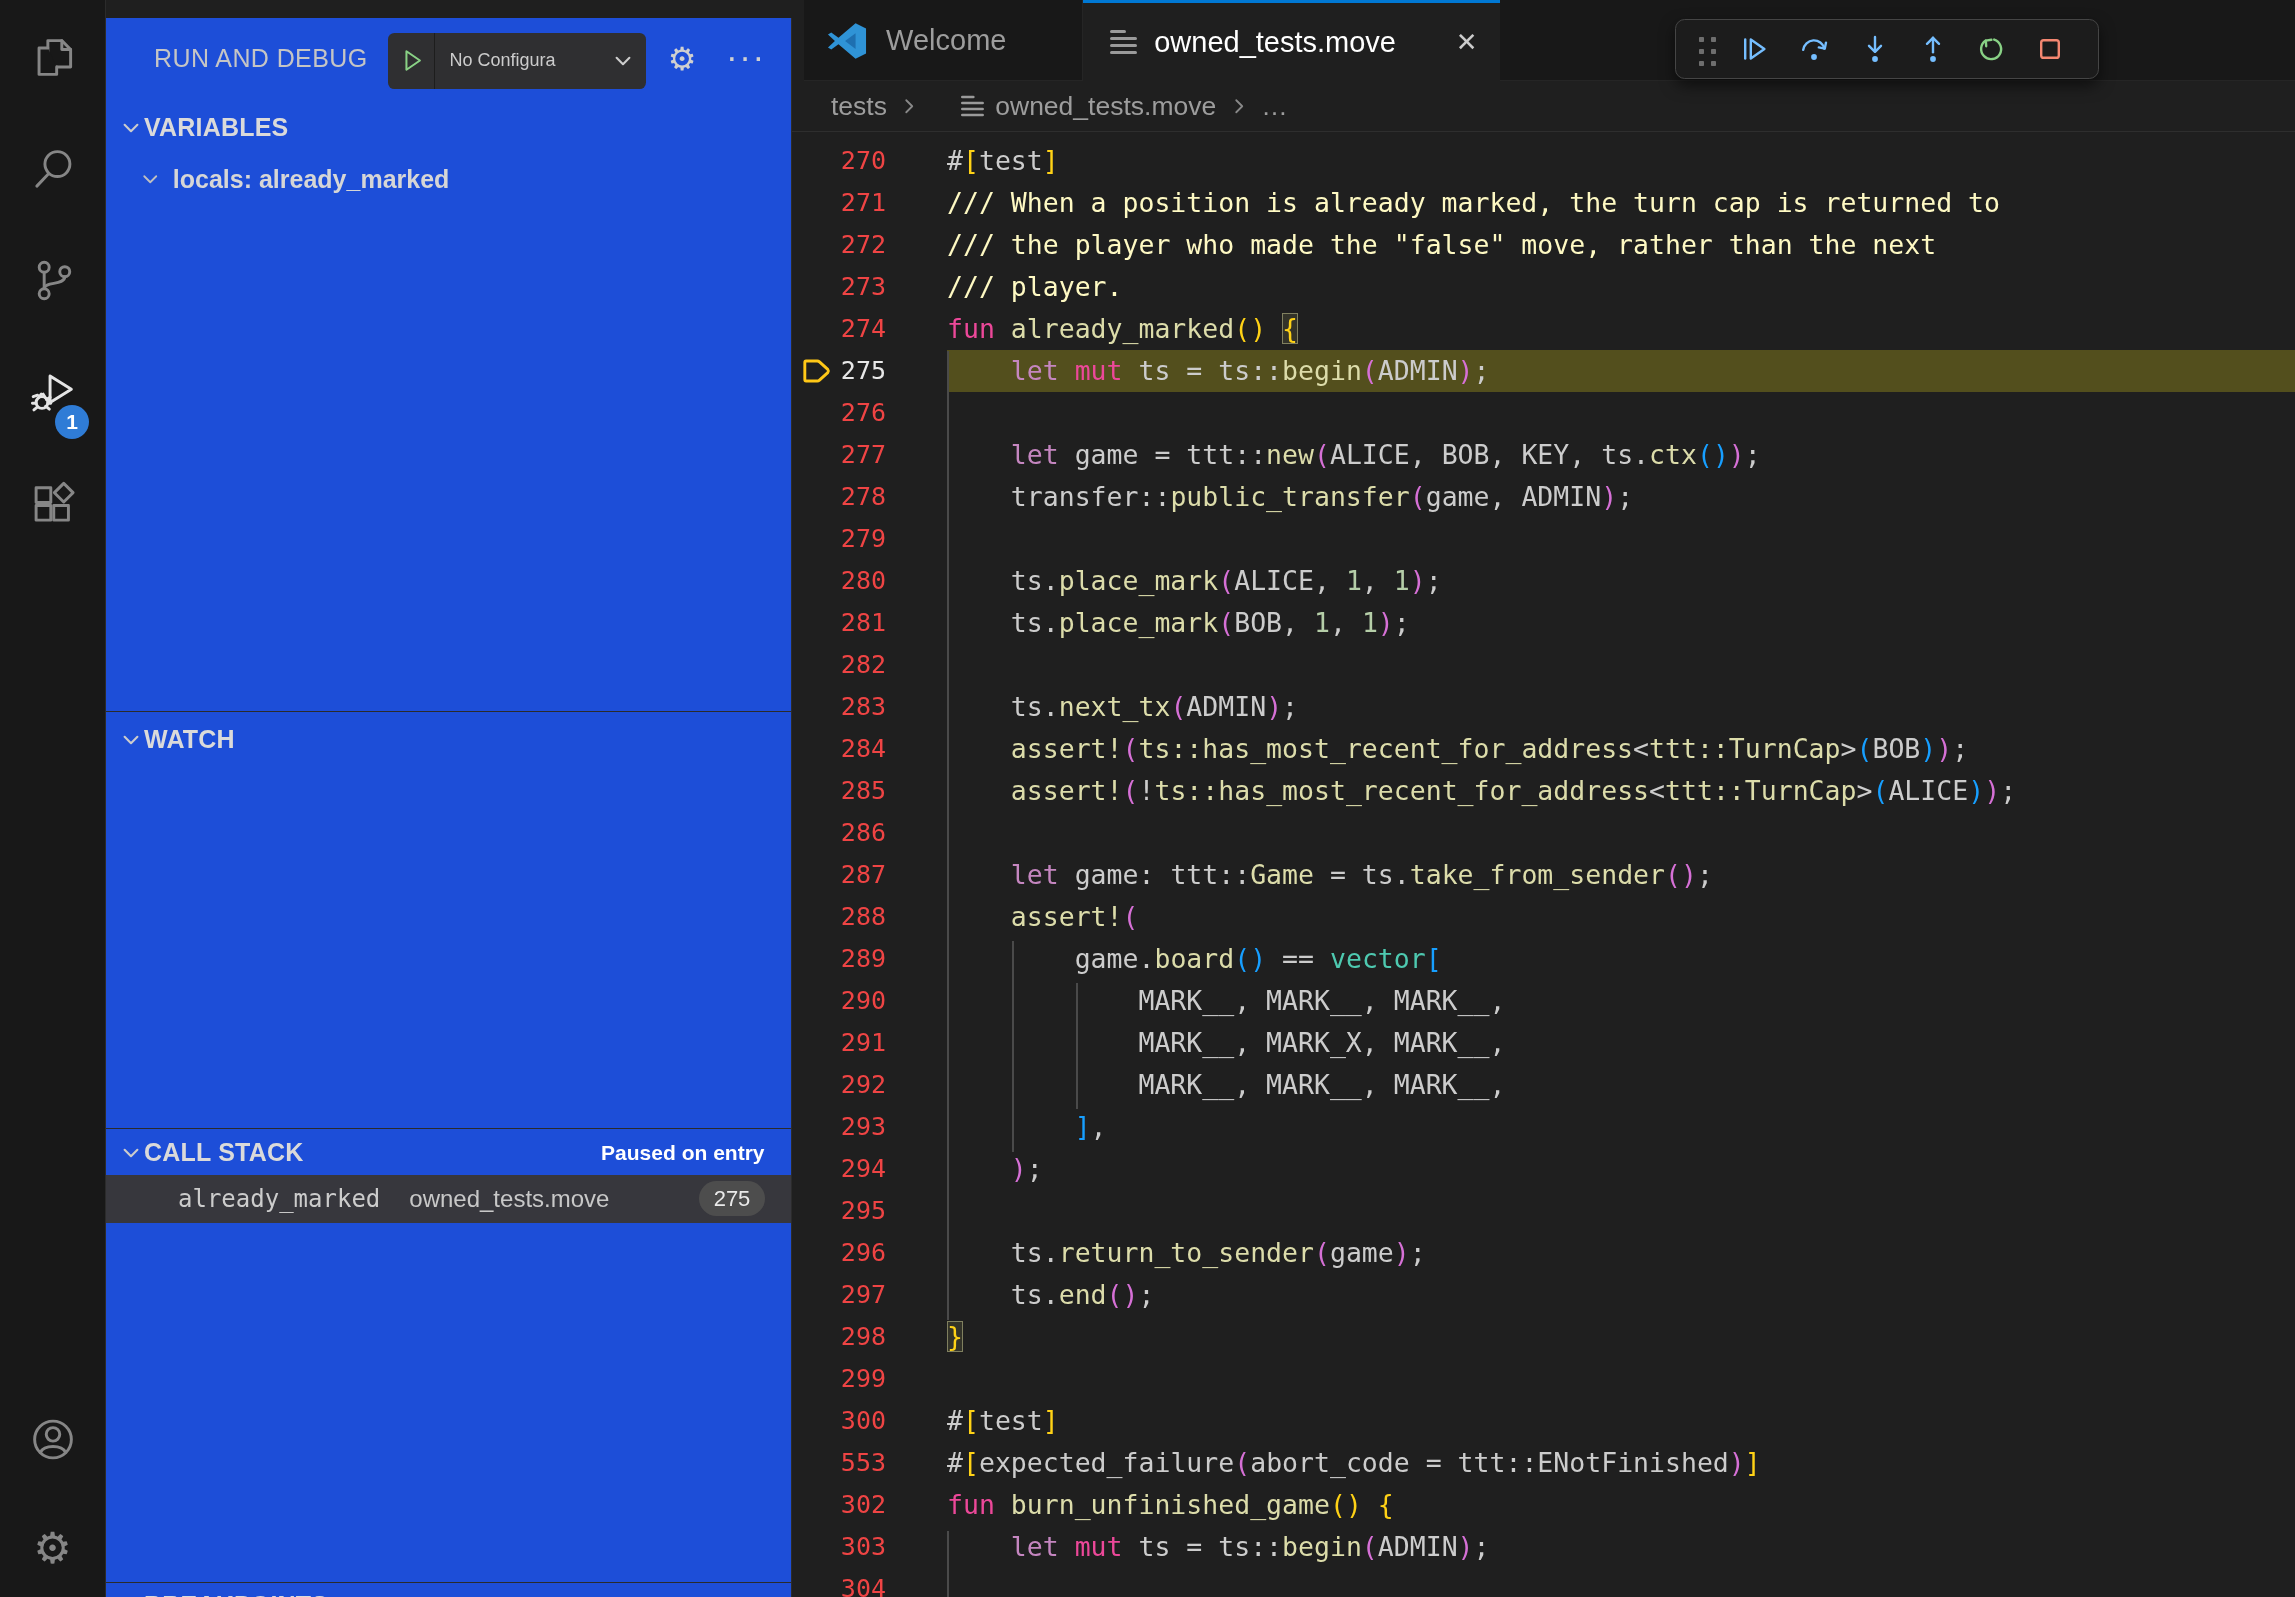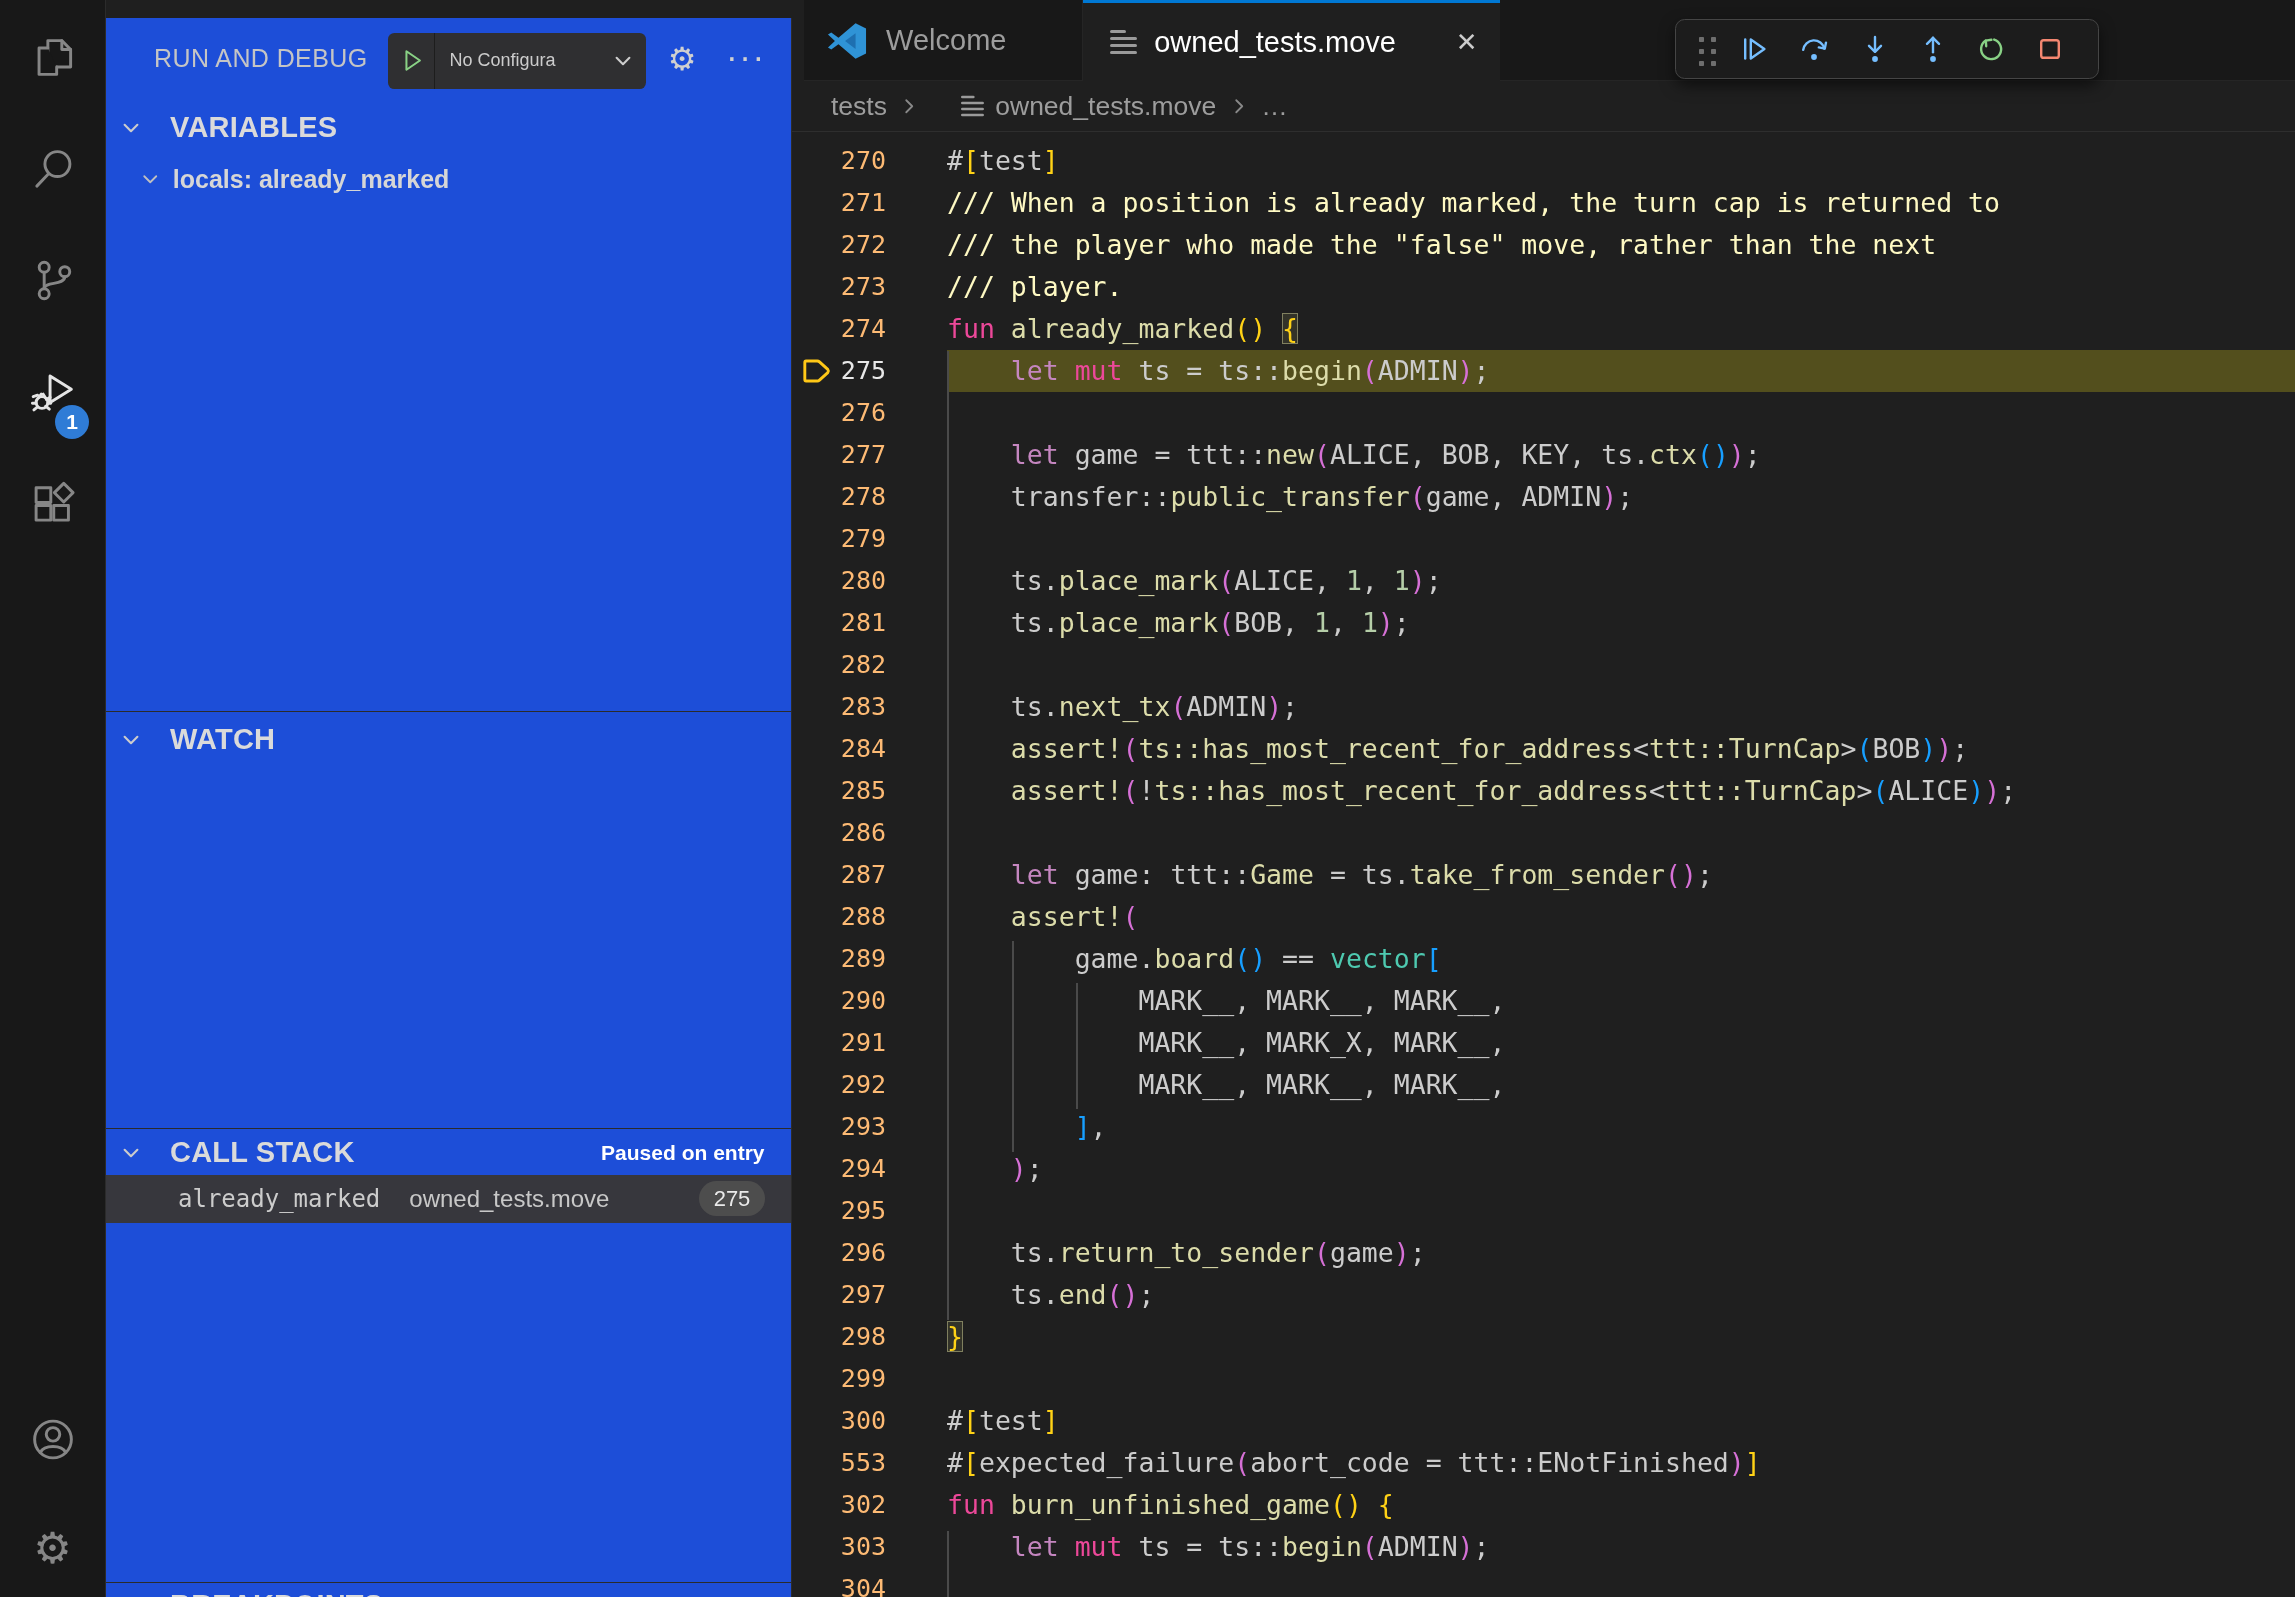--- a/index.html
+++ b/index.html
@@ -27,21 +27,21 @@
     border-radius:6.4px; display:flex; align-items:center; overflow:hidden; }
   .cfg-play { width:47px; height:100%; display:flex; align-items:center; justify-content:center; border-right:0.8px solid #1d1d1d; }
   .cfg-play svg { width:27px; height:27px; fill:none; stroke:#89d185; stroke-width:2.4; stroke-linejoin:round; }
   .cfg-label { flex:1; padding-left:14.5px; font-size:18px; color:#cccccc; white-space:nowrap; overflow:hidden; }
   .cfg-chevron { padding-right:11.3px; display:flex; }
   .cfg-chevron svg, .sec-chevron svg { width:24px; height:24px; fill:none; stroke:#cccccc; stroke-width:2.6; stroke-linecap:round; stroke-linejoin:round; }
   .sb-gear { position:absolute; left:559px; top:24px; width:34px; height:34px; font-size:32px; line-height:34px; color:#d0d0d0; text-align:center; }
   .sb-dots { position:absolute; left:620px; top:21px; width:35px; height:35px; font-size:35px; line-height:35px; color:#d0d0d0; text-align:center; letter-spacing:1.6px; }
   .sec-header { position:absolute; left:0; width:100%; height:39px; display:flex; align-items:center; }
   .sec-chevron { margin-left:13px; display:flex; }
-  .sec-label { margin-left:27px; font-size:29px; font-weight:700; color:#dadada; letter-spacing:0.2px;text-align:right; }
+  .sec-label { margin-left:1px; font-size:25px; font-weight:700; color:#dadada; letter-spacing:0.2px;text-align:right; }
   .sec-status { position:absolute; right:26.5px; font-size:21px; font-weight:700; color:#ffffff; }
   .sb-divider { position:absolute; left:0; width:100%; height:0.8px; background:#2b2b2b; }
   .tree-row { position:absolute; left:0; width:100%; height:39px; display:flex; align-items:center;text-align:right; }
   .tree-chevron { margin-left:33px; display:flex; }
   .tree-chevron svg { width:22.5px; height:22.5px; fill:none; stroke:#c0c0c0; stroke-width:2.4; stroke-linecap:round; stroke-linejoin:round; }
   .tree-label { margin-left:11.3px; font-size:25px; font-weight:600; color:#d6d6d6; }
   .stack-row { position:absolute; left:0; top:1157px; width:100%; height:48px; background:#37373d; display:flex; align-items:center; }
   .stack-fn { margin-left:72px; font-family:"DejaVu Sans Mono", monospace; font-size:24px; color:#cccccc; }
   .stack-file { margin-left:29px; font-size:24px; color:#c8c8c8; }
   .stack-pill { position:absolute; right:26px; top:6.4px; width:66px; height:35px; background:#4d4d4d; border-radius:17.7px;
@@ -64,21 +64,21 @@
   .breadcrumb { position:absolute; left:0; top:81px; width:100%; height:51px; display:flex; align-items:center; border-bottom:0.8px solid #2e2e2e; }
   .bc-item { font-size:26.5px; color:#9d9d9d; }
   .bc-first { margin-left:39px; }
   .bc-sep { margin:0 11.3px; display:flex; }
   .bc-sep svg { width:22.5px; height:22.5px; fill:none; stroke:#888888; stroke-width:2.4; stroke-linecap:round; stroke-linejoin:round; }
   .bc-icon { margin-right:9.7px; transform:scale(0.85); }
   
   .code { position:absolute; left:0; top:132px; bottom:0; width:100%; padding-top:8px; overflow:hidden; }
   .code-line { position:relative; height:42px; font-family:"DejaVu Sans Mono", monospace; }
   .hl-bg { position:absolute; left:155px; right:0; top:0; bottom:0; background:#534f1d; }
-  .ln { position:absolute; left:0; top:0; width:94px; text-align:right; font-size:25px; line-height:42px; color:#fdba74; }
+  .ln { position:absolute; left:0; top:0; width:94px; text-align:right; font-size:25px; line-height:42px; color:#ef4444; }
   .code-line.cur .ln { color:#e8e8e8; }
   .frame-icon { position:absolute; left:9.7px; top:8px; }
   .ct { position:absolute; left:155px; top:0; white-space:pre; font-size:26.5px; line-height:42px; }
   .s-d{color:#cccccc} .s-c{color:#fef9c3} .s-kb{color:#ec4899} .s-kp{color:#C586C0}
   .s-f{color:#DCDCAA} .s-t{color:#4EC9B0} .s-n{color:#B5CEA8}
   .s-g{color:#FFD216} .s-o{color:#D670D6} .s-b{color:#179FFF}
   .s-gb{color:#FFD216; outline:1.6px solid #80805f; outline-offset:-1.6px; background:rgba(110,110,70,.25);}
   .guide { position:absolute; width:1.6px; background:#4a4a4a; }
   
   .dbg-toolbar { position:absolute; left:883px; top:18.5px; width:424px; height:60px; background:#1c1c1c;

